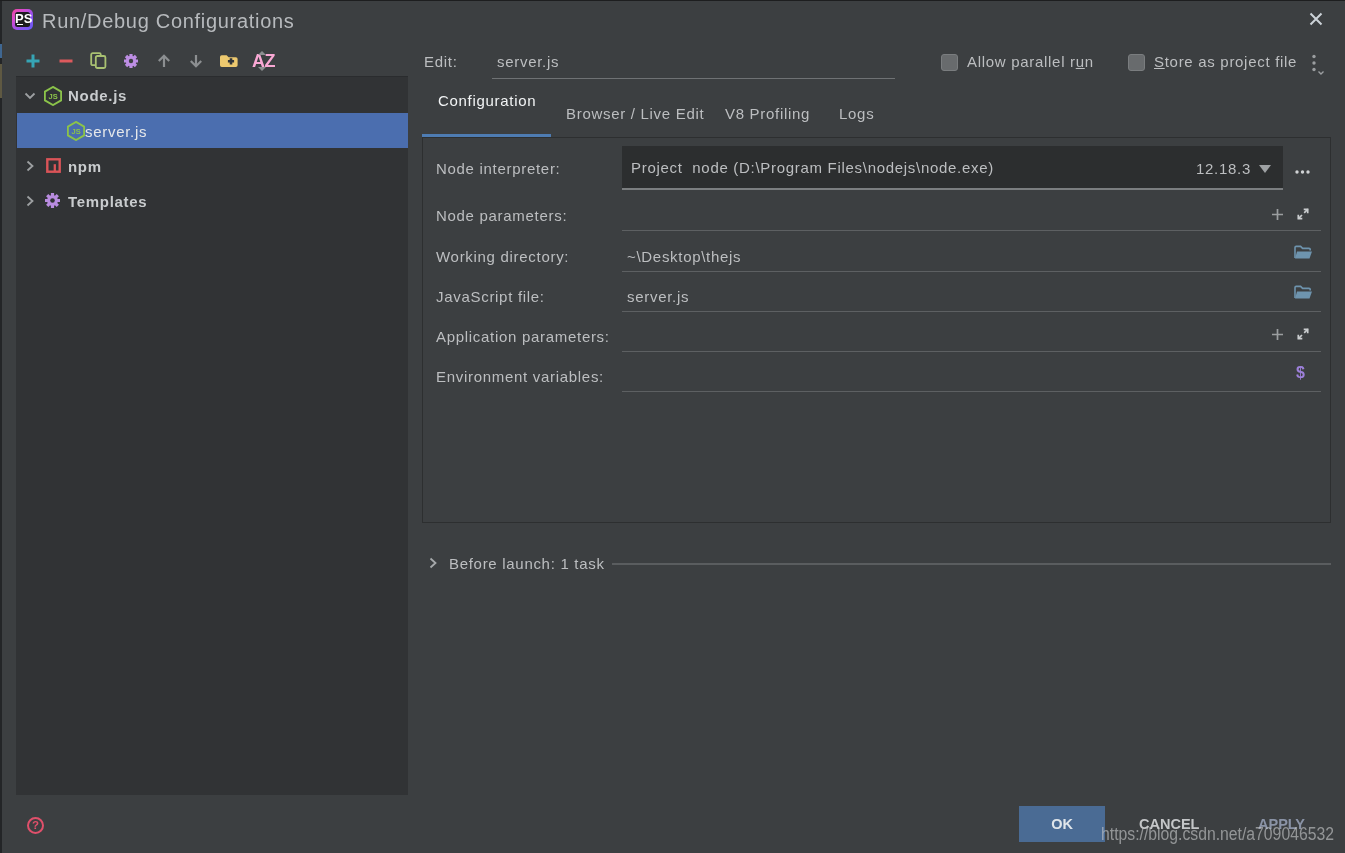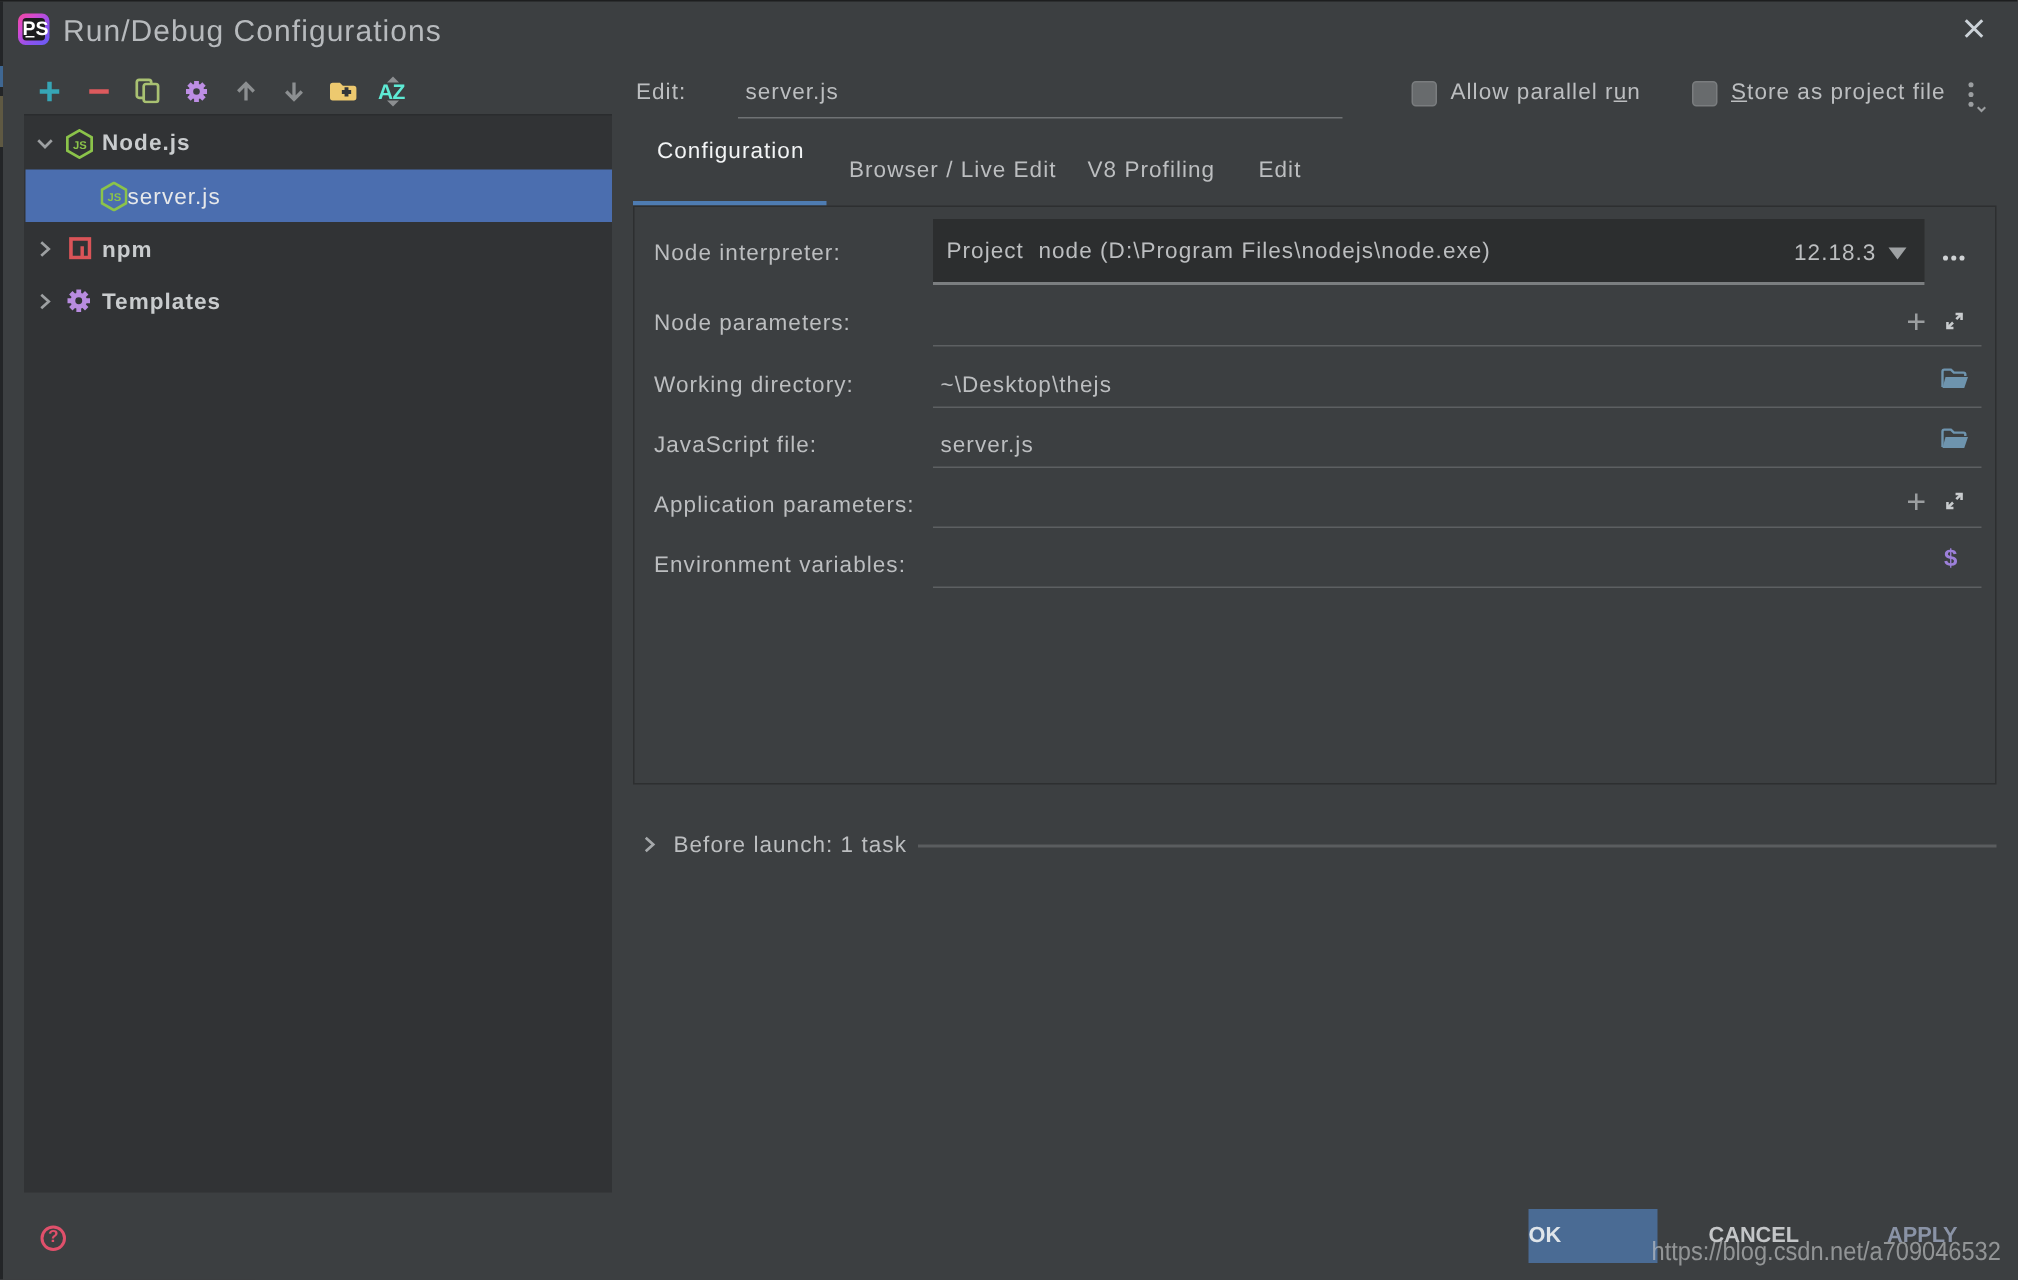--- a/index.html
+++ b/index.html
@@ -46,21 +46,21 @@
 <svg class="abs" style="left:156px;top:53px;" width="16" height="16">
     <path d="M8 14 V3 M2.8 8 L8 2.8 L13.2 8" stroke="#8c8f91" stroke-width="2.2" fill="none"></path>
   </svg>
 <svg class="abs" style="left:188px;top:53px;" width="16" height="16">
     <path d="M8 2 V13 M2.8 8 L8 13.2 L13.2 8" stroke="#8c8f91" stroke-width="2.2" fill="none"></path>
   </svg>
 <svg class="abs" style="left:219px;top:52px;" width="20" height="17">
     <path d="M1 5 Q1 3.2 2.8 3.2 L7.6 3.2 L9.6 5.2 L16.8 5.2 Q18.6 5.2 18.6 7 L18.6 13.2 Q18.6 15 16.8 15 L2.8 15 Q1 15 1 13.2 Z" fill="#edc96f"></path>
     <path d="M12 6.2 V12.4 M8.9 9.3 H15.1" stroke="#33363a" stroke-width="2.6"></path>
   </svg>
-<div class="abs" style="left:252px;top:54.5px;width:22px;height:13px;color:#5eead4;font-size:14px;font-weight:bold;letter-spacing:-0.5px;line-height:13px;">AZ</div>
+<div class="abs" style="left:252px;top:54.5px;width:22px;height:13px;color:#f9a8d4;font-size:18px;font-weight:bold;letter-spacing:-0.5px;line-height:13px;">AZ</div>
 <div class="abs" style="left:258px;top:51px;width:0;height:0;border-left:4px solid transparent;border-right:4px solid transparent;border-bottom:4px solid #8c8f91;"></div>
 <div class="abs" style="left:258px;top:66.5px;width:0;height:0;border-left:4px solid transparent;border-right:4px solid transparent;border-top:4px solid #8c8f91;"></div>
 
 <div class="abs" style="left:16px;top:76px;width:392px;height:719px;background:#313335;border-top:1px solid #2a2c2e;"></div>
 <div class="abs" style="left:17px;top:113px;width:391px;height:35px;background:#4b6eaf;"></div>
 
 <svg class="abs" style="left:24px;top:92px;" width="12" height="8">
     <path d="M1.5 1.5 L6 6 L10.5 1.5" stroke="#9da0a2" stroke-width="1.8" fill="none"></path>
   </svg>
 <svg class="abs" style="left:44px;top:86px;" width="18" height="20">
@@ -109,21 +109,21 @@
       <circle cx="8" cy="5.5" r="1.7"></circle>
       <circle cx="8" cy="12" r="1.7"></circle>
       <circle cx="8" cy="18.5" r="1.7"></circle>
     </g>
     <path d="M12.5 20.5 L15 23 L17.5 20.5" stroke="#9b9ea0" stroke-width="1.4" fill="none"></path>
   </svg>
 
 <div class="abs txt" style="left:438px;top:92px;color:#f2f4f5;">Configuration</div>
 <div class="abs txt" style="left:566px;top:105px;">Browser / Live Edit</div>
 <div class="abs txt" style="left:725px;top:105px;">V8 Profiling</div>
-<div class="abs txt" style="left:839px;top:105px;">Edit</div>
+<div class="abs txt" style="left:839px;top:105px;">Logs</div>
 <div class="abs" style="left:422px;top:133.5px;width:129px;height:3.5px;background:#4e7cb2;"></div>
 
 <div class="abs" style="left:422px;top:137px;width:909px;height:386px;border:1px solid #2d2f30;"></div>
 
 <div class="abs txt" style="left:436px;top:160px;">Node interpreter:</div>
 <div class="abs" style="left:622px;top:146px;width:661px;height:44px;background:#2c2e2f;border-bottom:2px solid #7b7e80;"></div>
 <div class="abs txt" style="left:631px;top:159px;">Project&nbsp; node (D:\Program Files\nodejs\node.exe)</div>
 <div class="abs txt" style="left:1196px;top:160px;">12.18.3</div>
 <div class="abs" style="left:1259px;top:165px;width:0;height:0;border-left:6px solid transparent;border-right:6px solid transparent;border-top:8px solid #9ea1a3;"></div>
 <svg class="abs" style="left:1294px;top:168px;" width="18" height="8">
@@ -177,17 +177,17 @@
 <div class="abs" style="left:1296px;top:364px;color:#9d80da;font-size:16px;font-weight:bold;">$</div>
 
 <svg class="abs" style="left:429px;top:557px;" width="9" height="12">
     <path d="M1.5 1.5 L6.5 6 L1.5 10.5" stroke="#a6a9ab" stroke-width="1.8" fill="none"></path>
   </svg>
 <div class="abs txt" style="left:449px;top:554.5px;">Before launch: 1 task</div>
 <div class="abs" style="left:612px;top:563px;width:719px;height:2px;background:#5a5d5f;"></div>
 
 <div class="abs" style="left:27px;top:817px;width:17px;height:17px;border:2px solid #e0506b;border-radius:50%;color:#e0506b;font-size:11.5px;font-weight:bold;text-align:center;line-height:13px;">?</div>
 
-<div class="abs" style="left:1019px;top:806px;width:86px;height:36px;background:#4a6b94;color:#dfe5ea;font-size:14.5px;font-weight:bold;line-height:36px;">OK</div>
+<div class="abs" style="left:1019px;top:806px;width:86px;height:36px;background:#4a6b94;color:#dfe5ea;font-size:14.5px;font-weight:bold;text-align:center;line-height:36px;">OK</div>
 <div class="abs" style="left:1139px;top:806px;width:58px;height:36px;color:#c4c6c8;font-size:14.5px;font-weight:bold;text-align:center;line-height:36px;">CANCEL</div>
 <div class="abs" style="left:1258px;top:806px;width:47px;height:36px;color:#8a93a6;font-size:14.5px;font-weight:bold;line-height:36px;">APPLY</div>
 
 <div class="abs" style="left:1101px;top:824px;color:rgba(200,202,204,0.62);font-size:17.5px;white-space:nowrap;z-index:5;transform:scaleX(0.9);transform-origin:0 0;">https://blog.csdn.net/a709046532</div>
 
 </body></html>

